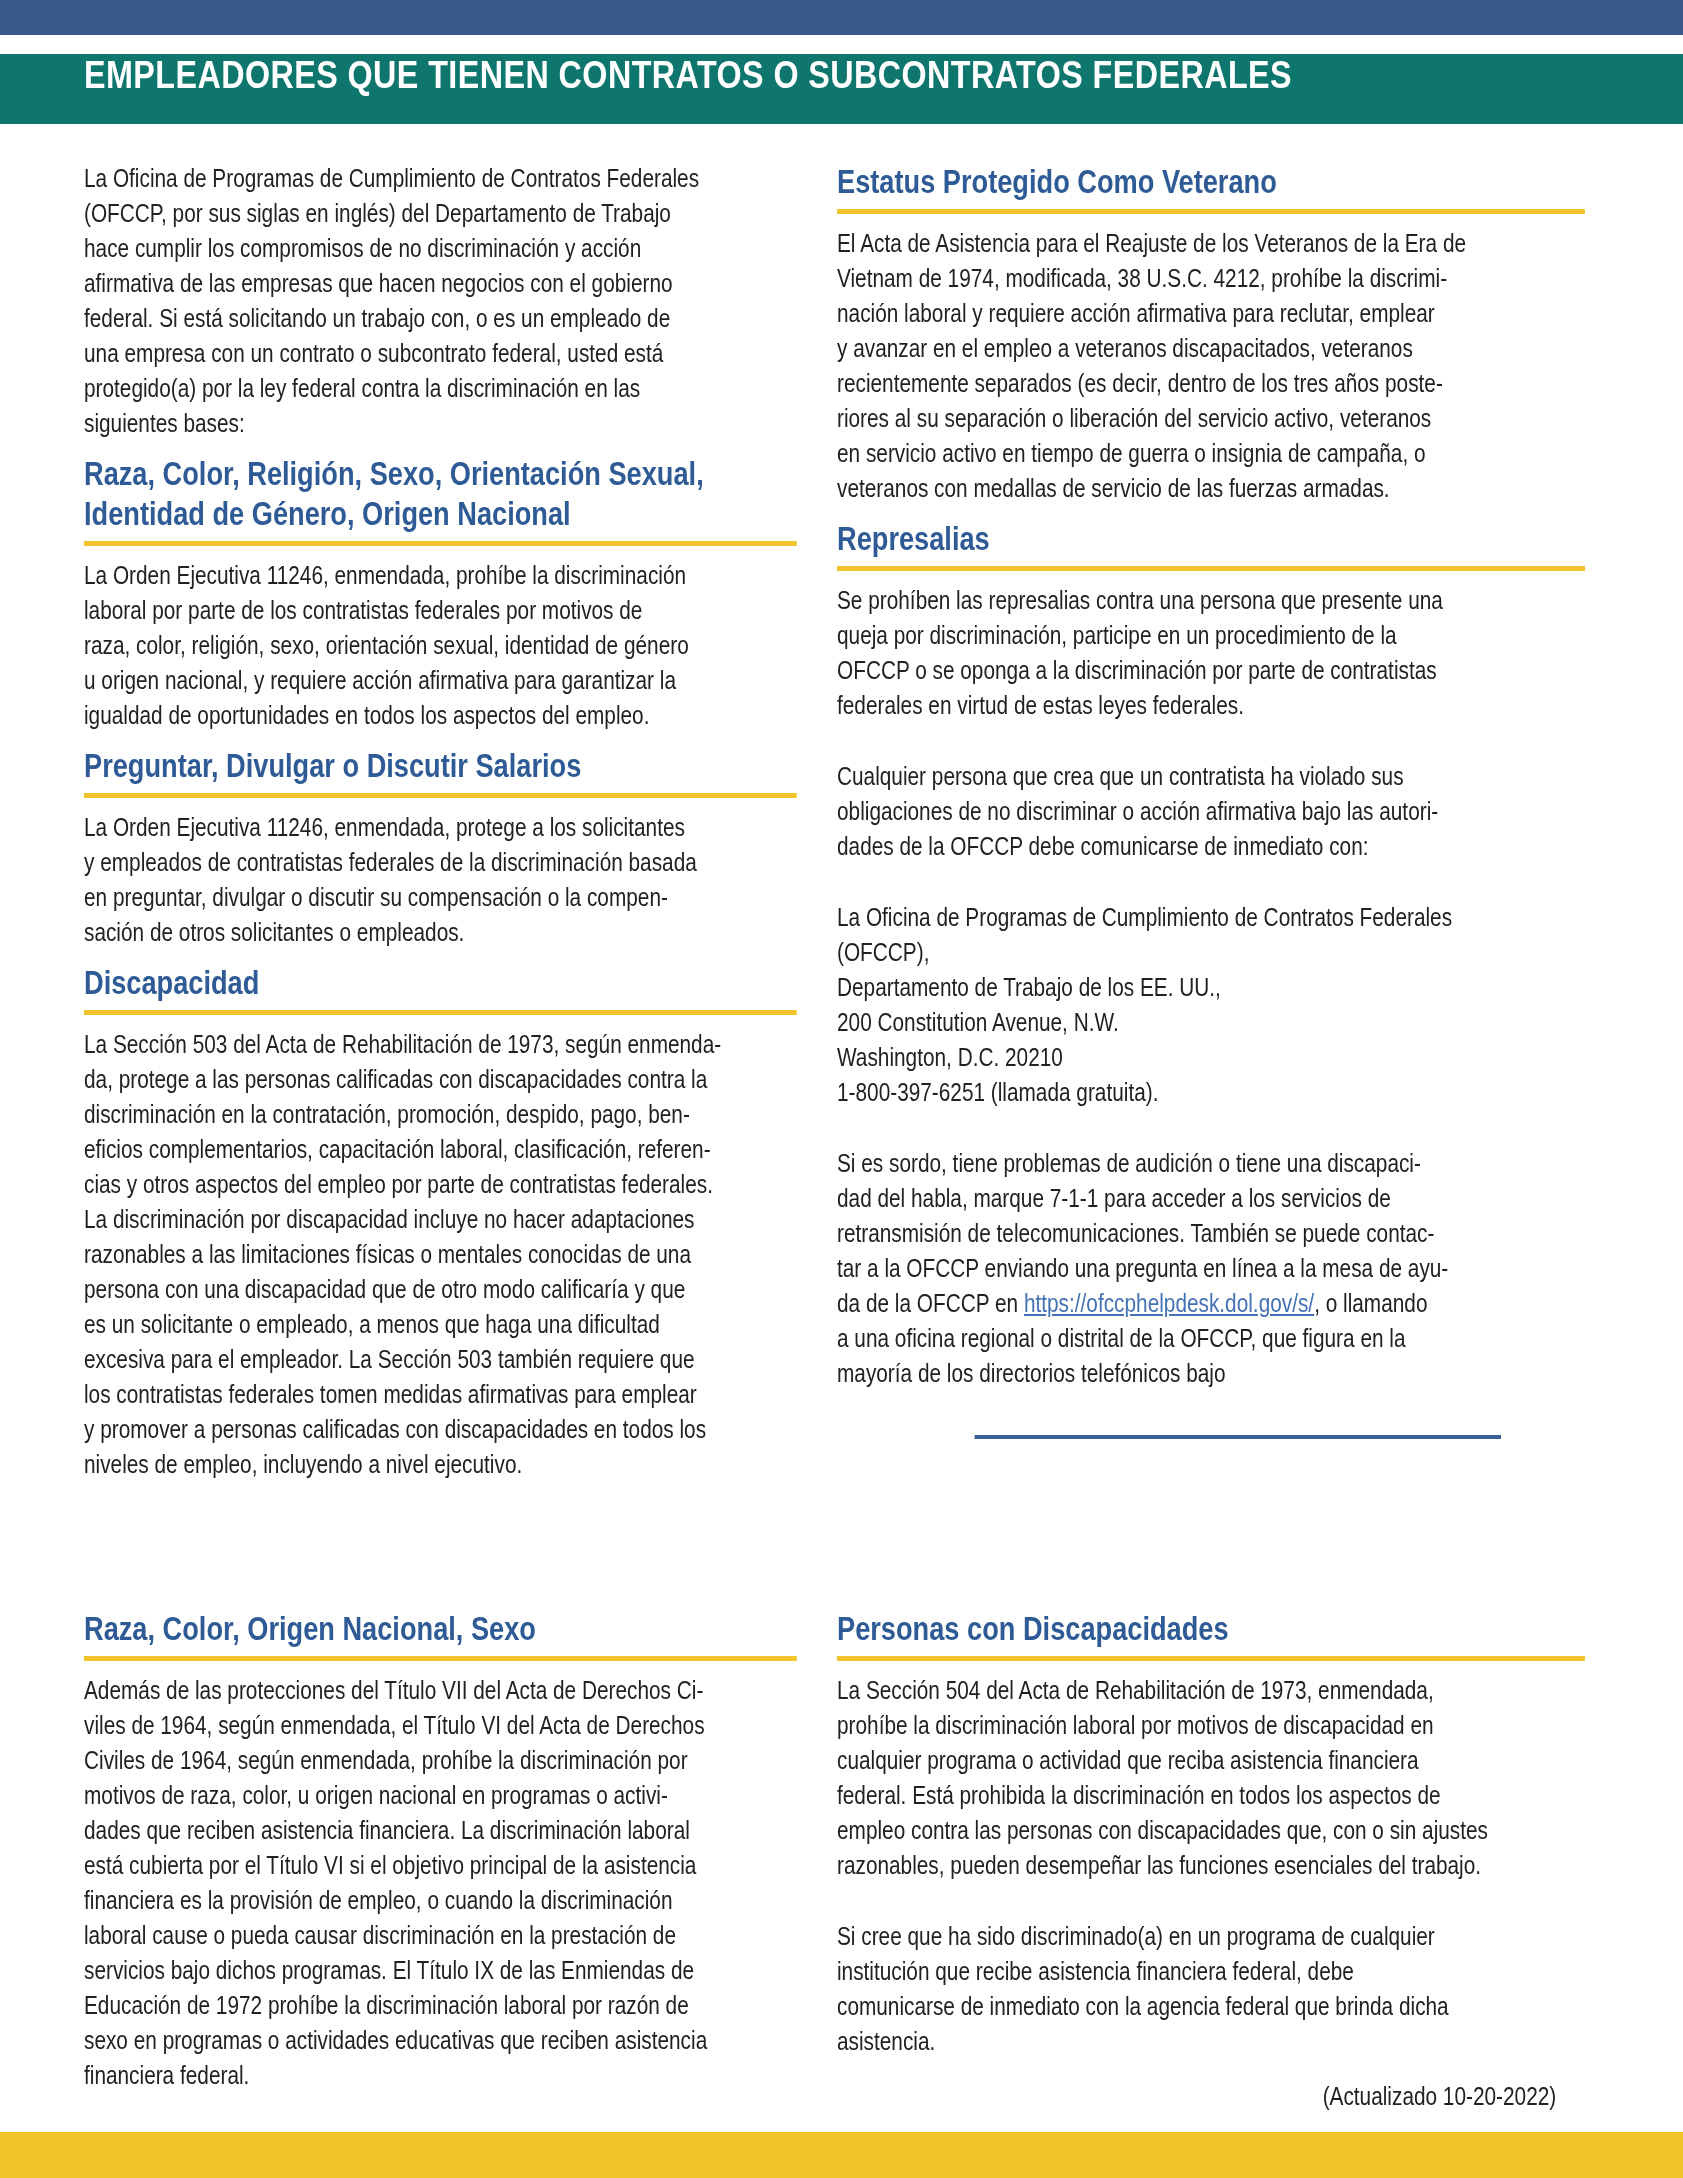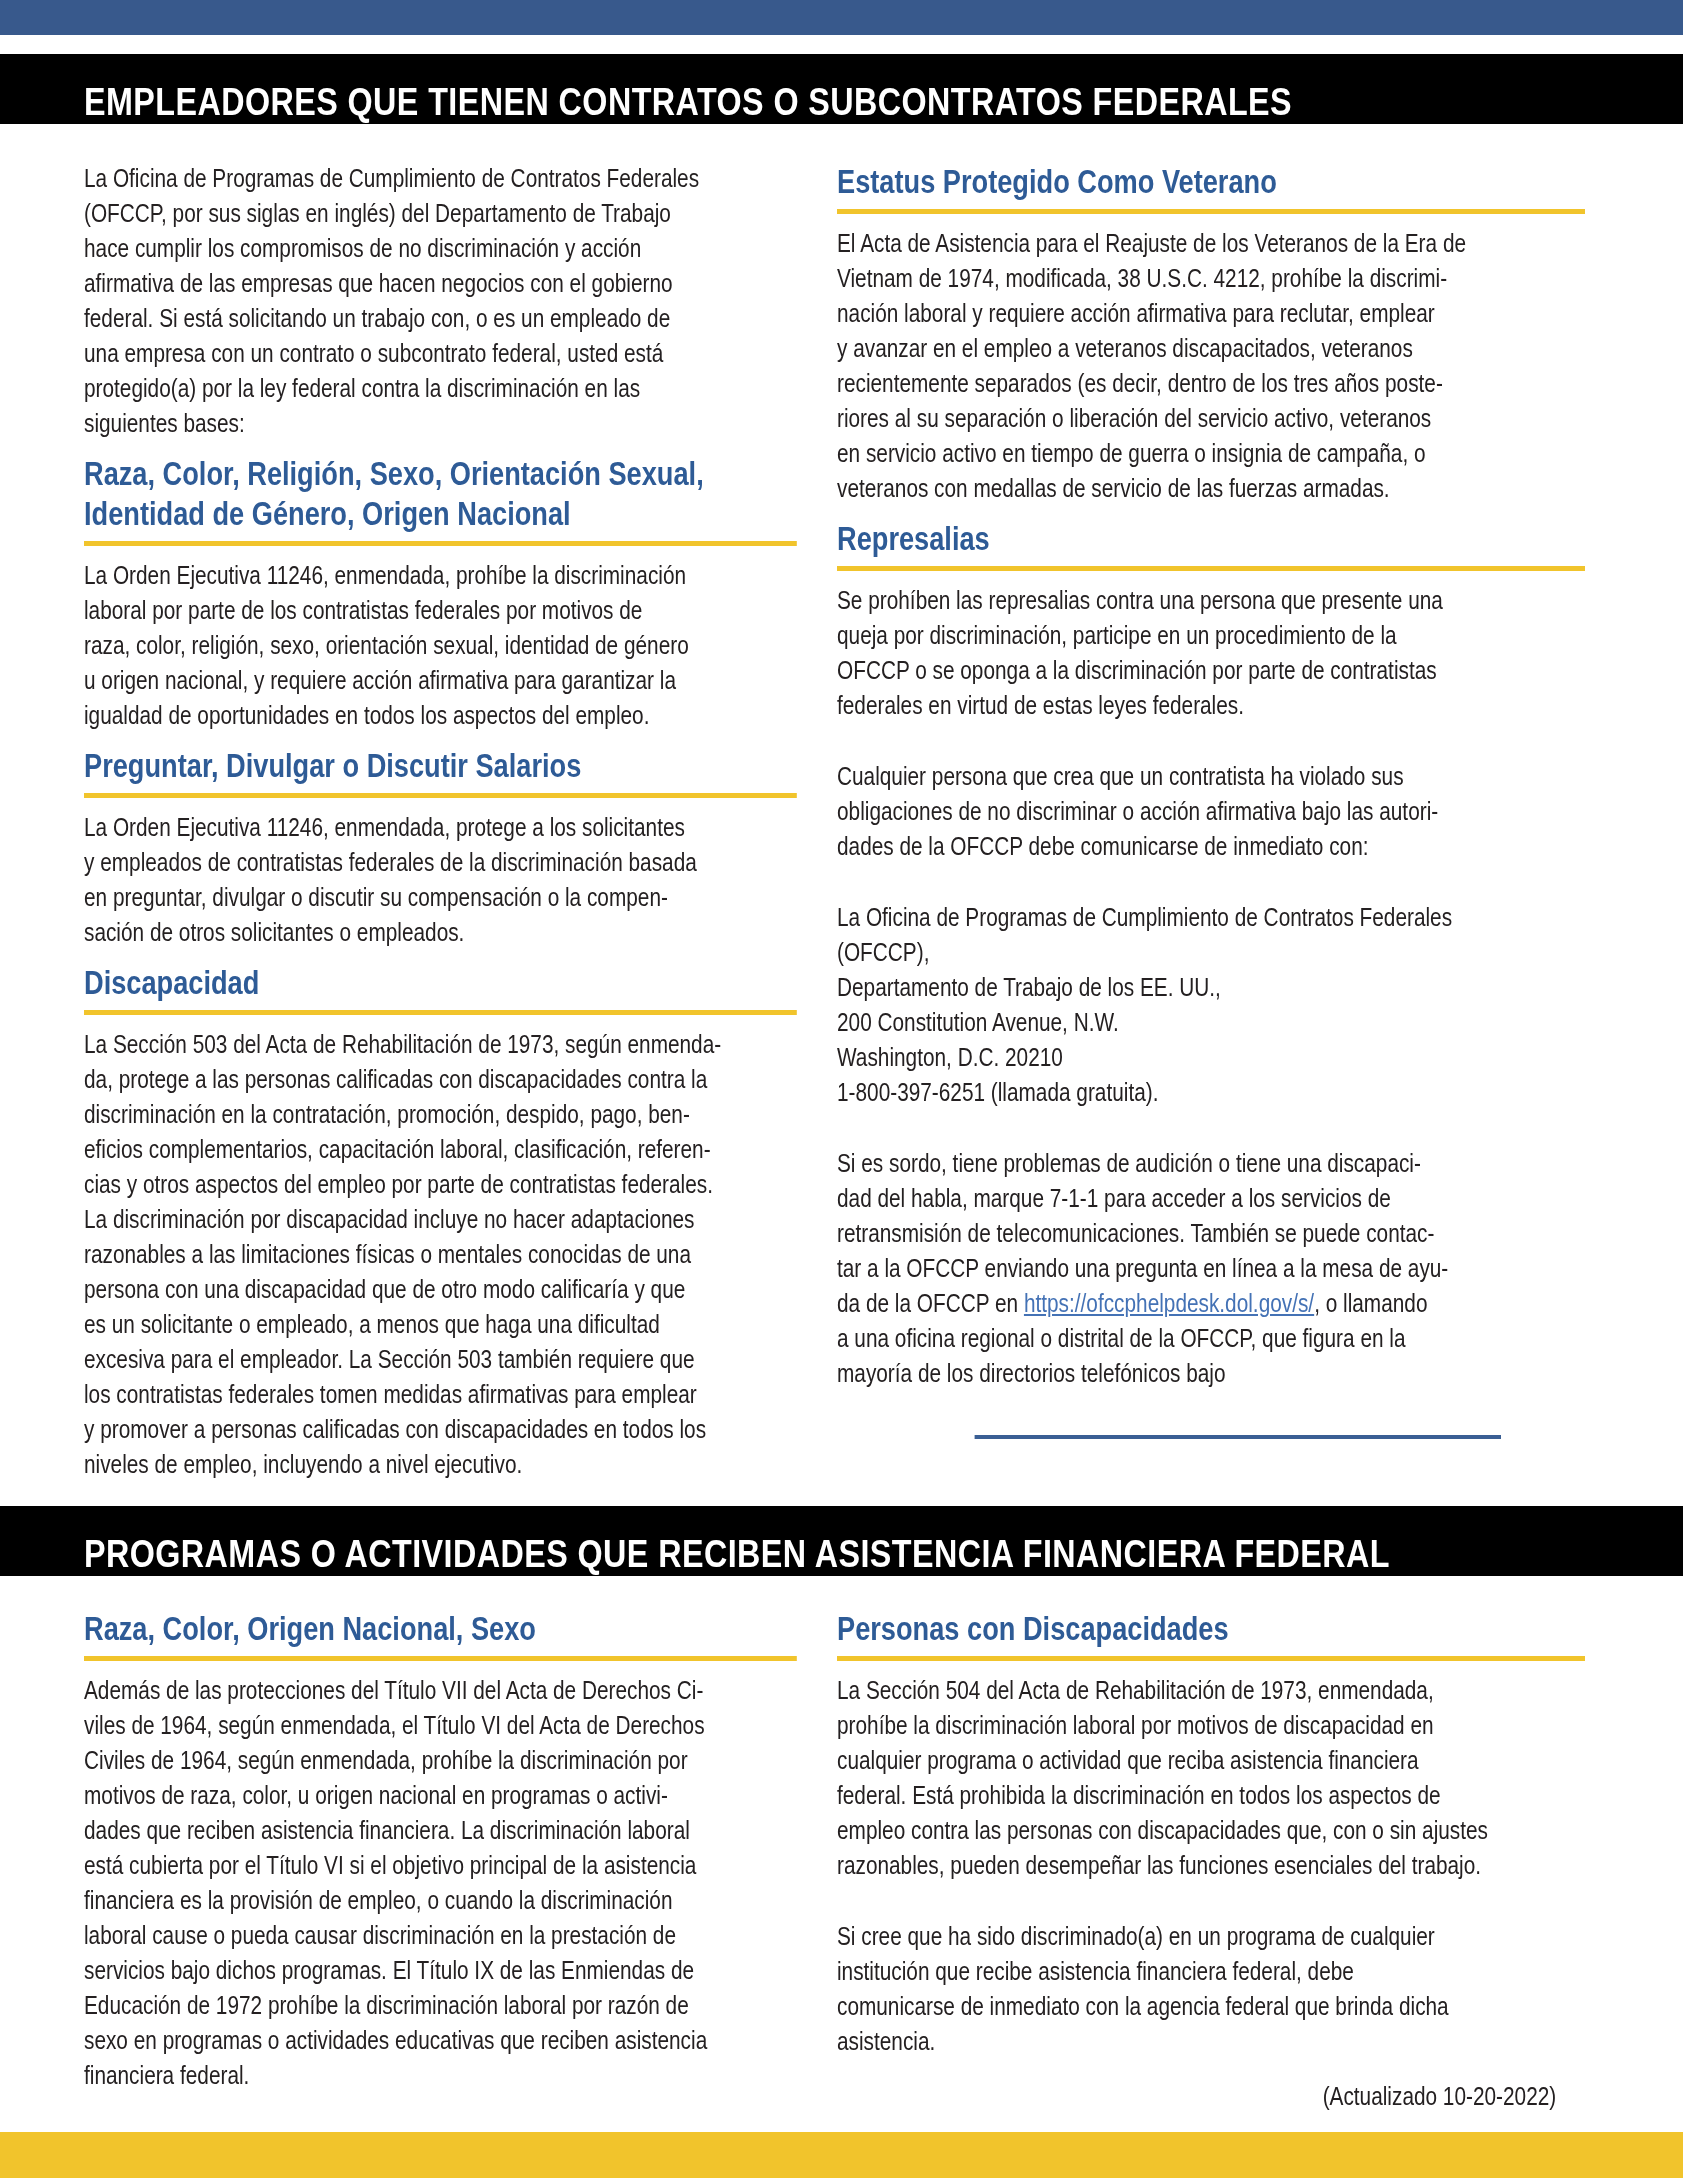--- a/index.html
+++ b/index.html
@@ -2,22 +2,22 @@
 <html><head>
 <meta charset="utf-8">
 <style>
   html,body { margin:0; padding:0; background:#ffffff; }
   .page {
     position:relative; width:1683px; height:2178px; overflow:hidden;
     background:#ffffff; font-family:"Liberation Sans", sans-serif;
   }
   .top-strip { position:absolute; left:0; top:0; width:1683px; height:35px; background:#38598C; }
   .band {
-    position:absolute; left:0; width:1683px; height:70px; background:#000000;
-    display:flex; align-items:flex-end;
+    position:absolute; left:0; width:1683px; height:70px; background:#0f766e;
+    display:flex; align-items:flex-start;
   }
   .band1 { top:54px; }
   .band2 { top:1506px; }
   .band-title {
     margin:0 0 0 84px; color:#ffffff; font-weight:bold; font-size:38px;
     letter-spacing:0.5px; white-space:nowrap;
     transform:scaleX(0.85); transform-origin:0 50%;
   }
   .col { position:absolute; transform:scaleX(0.8); transform-origin:0 0; }
   .col-left1  { left:84px;  top:149px;  width:891px; }
@@ -125,23 +125,20 @@
 dad del habla, marque 7-1-1 para acceder a los servicios de
 retransmisión de telecomunicaciones. También se puede contac-
 tar a la OFCCP enviando una pregunta en línea a la mesa de ayu-
 da de la OFCCP en </span><a class="doc-link" href="#">https://ofccphelpdesk.dol.gov/s/</a><span>, o llamando
 a una oficina regional o distrital de la OFCCP, que figura en la
 mayoría de los directorios telefónicos bajo</span></p>
 
     <div class="blank-rule"></div>
   </section>
 
-  <header class="band band2">
-    <h1 class="band-title">PROGRAMAS O ACTIVIDADES QUE RECIBEN ASISTENCIA FINANCIERA FEDERAL</h1>
-  </header>
 
   <section class="col col-left2">
     <h2 class="sec-heading">Raza, Color, Origen Nacional, Sexo</h2>
     <p class="body-text">Además de las protecciones del Título VII del Acta de Derechos Ci-
 viles de 1964, según enmendada, el Título VI del Acta de Derechos
 Civiles de 1964, según enmendada, prohíbe la discriminación por
 motivos de raza, color, u origen nacional en programas o activi-
 dades que reciben asistencia financiera. La discriminación laboral
 está cubierta por el Título VI si el objetivo principal de la asistencia
 financiera es la provisión de empleo, o cuando la discriminación

